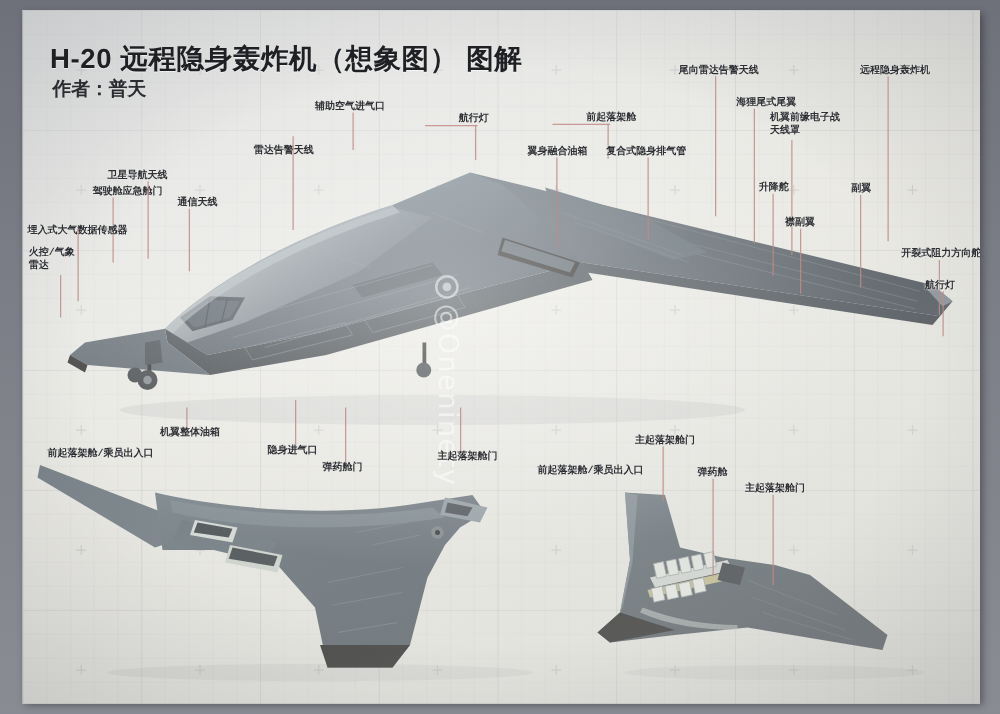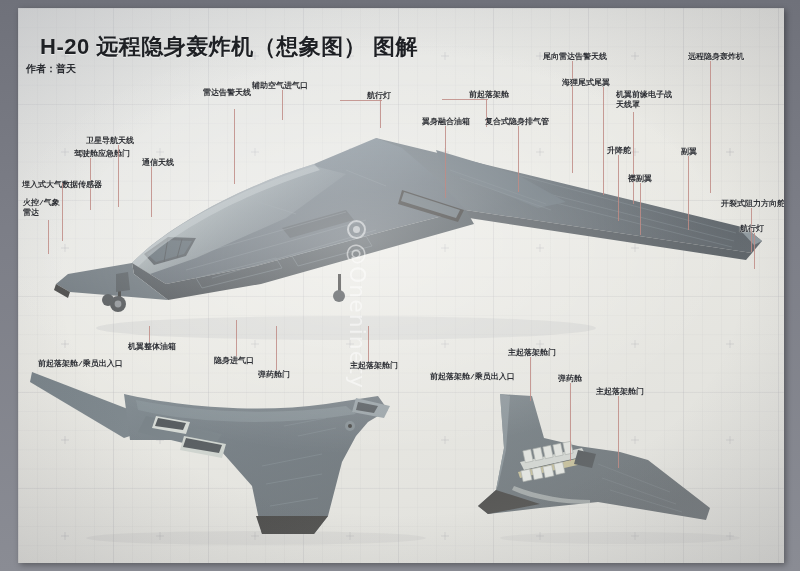--- a/index.html
+++ b/index.html
@@ -51,22 +51,22 @@
   }
 
   
   .title {
     position:absolute; left:22px; top:24px;
     font-size: 22px; font-weight: 700; color:#1e2024;
     letter-spacing: .5px; white-space: nowrap;
     text-shadow: 0 1px 0 rgba(255,255,255,.5);
   }
   .author {
-    position:absolute; left:8px; top:54px;
-    font-size: 10px; font-weight:700; color:#2a2c31; white-space:nowrap;
+    position:absolute; left:24px; top:54px;
+    font-size: 15px; font-weight:700; color:#2a2c31; white-space:nowrap;
   }
 
   
   .lbl {
     position:absolute;
     font-size: 8px;
     line-height: 1.25;
     font-weight: 700;
     color:#2e3036;
     white-space: nowrap;
@@ -414,35 +414,35 @@
         <div class="lead v" style="left: 72px; top: 150px; height: 52px; background: rgb(192, 140, 134);"></div>
         <div class="lbl" style="left: 124px; top: 150px; white-space: pre;">通信天线</div>
         <div class="lead v" style="left: 133px; top: 159px; height: 50px; background: rgb(192, 140, 134);"></div>
         <div class="lbl" style="left: 4px; top: 172px; white-space: pre;">埋入式大气数据传感器</div>
         <div class="lead v" style="left: 44px; top: 175px; height: 58px; background: rgb(192, 140, 134);"></div>
         <div class="lbl wrap" style="left: 5px; top: 190px; white-space: pre;">火控/气象
 雷达</div>
         <div class="lead v" style="left: 30px; top: 212px; height: 34px; background: rgb(192, 140, 134);"></div>
         <div class="lbl" style="left: 68px; top: 128px; white-space: pre;">卫星导航天线</div>
         <div class="lead v" style="left: 100px; top: 137px; height: 62px; background: rgb(192, 140, 134);"></div>
-        <div class="lbl" style="left: 185px; top: 80px; white-space: pre; text-align: right;">雷达告警天线</div>
+        <div class="lbl" style="left: 185px; top: 108px; white-space: pre; text-align: right;">雷达告警天线</div>
         <div class="lead v" style="left: 216px; top: 101px; height: 75px; background: rgb(192, 140, 134);"></div>
         <div class="lbl" style="left: 234px; top: 73px; white-space: pre;">辅助空气进气口</div>
         <div class="lead v" style="left: 264px; top: 82px; height: 30px; background: rgb(192, 140, 134);"></div>
         <div class="lbl" style="left: 349px; top: 83px; white-space: pre;">航行灯</div>
         <div class="lead v" style="left: 362px; top: 92px; height: 28px; background: rgb(192, 140, 134);"></div>
         <div class="lbl" style="left: 451px; top: 82px; white-space: pre;">前起落架舱</div>
         <div class="lead v" style="left: 468px; top: 91px; height: 28px; background: rgb(192, 140, 134);"></div>
         <div class="lbl" style="left: 404px; top: 109px; white-space: pre;">翼身融合油箱</div>
         <div class="lead v" style="left: 427px; top: 118px; height: 72px; background: rgb(192, 140, 134);"></div>
         <div class="lbl" style="left: 467px; top: 109px; white-space: pre;">复合式隐身排气管</div>
         <div class="lead v" style="left: 500px; top: 118px; height: 66px; background: rgb(192, 140, 134);"></div>
         <div class="lbl" style="left: 525px; top: 44px; white-space: pre;">尾向雷达告警天线</div>
         <div class="lead v" style="left: 554px; top: 53px; height: 112px; background: rgb(192, 140, 134);"></div>
-        <div class="lbl" style="left: 544px; top: 70px; white-space: pre;">海狸尾式尾翼</div>
+        <div class="lbl" style="left: 571px; top: 70px; white-space: pre;">海狸尾式尾翼</div>
         <div class="lead v" style="left: 585px; top: 79px; height: 108px; background: rgb(192, 140, 134);"></div>
         <div class="lbl wrap" style="left: 598px; top: 82px; white-space: pre;">机翼前缘电子战
 天线罩</div>
         <div class="lead v" style="left: 615px; top: 104px; height: 92px; background: rgb(192, 140, 134);"></div>
         <div class="lbl" style="left: 670px; top: 44px; white-space: pre;">远程隐身轰炸机</div>
         <div class="lead v" style="left: 692px; top: 53px; height: 132px; background: rgb(192, 140, 134);"></div>
         <div class="lbl" style="left: 589px; top: 138px; white-space: pre;">升降舵</div>
         <div class="lead v" style="left: 600px; top: 147px; height: 66px; background: rgb(192, 140, 134);"></div>
         <div class="lbl" style="left: 610px; top: 166px; white-space: pre;">襟副翼</div>
         <div class="lead v" style="left: 622px; top: 175px; height: 52px; background: rgb(192, 140, 134);"></div>

